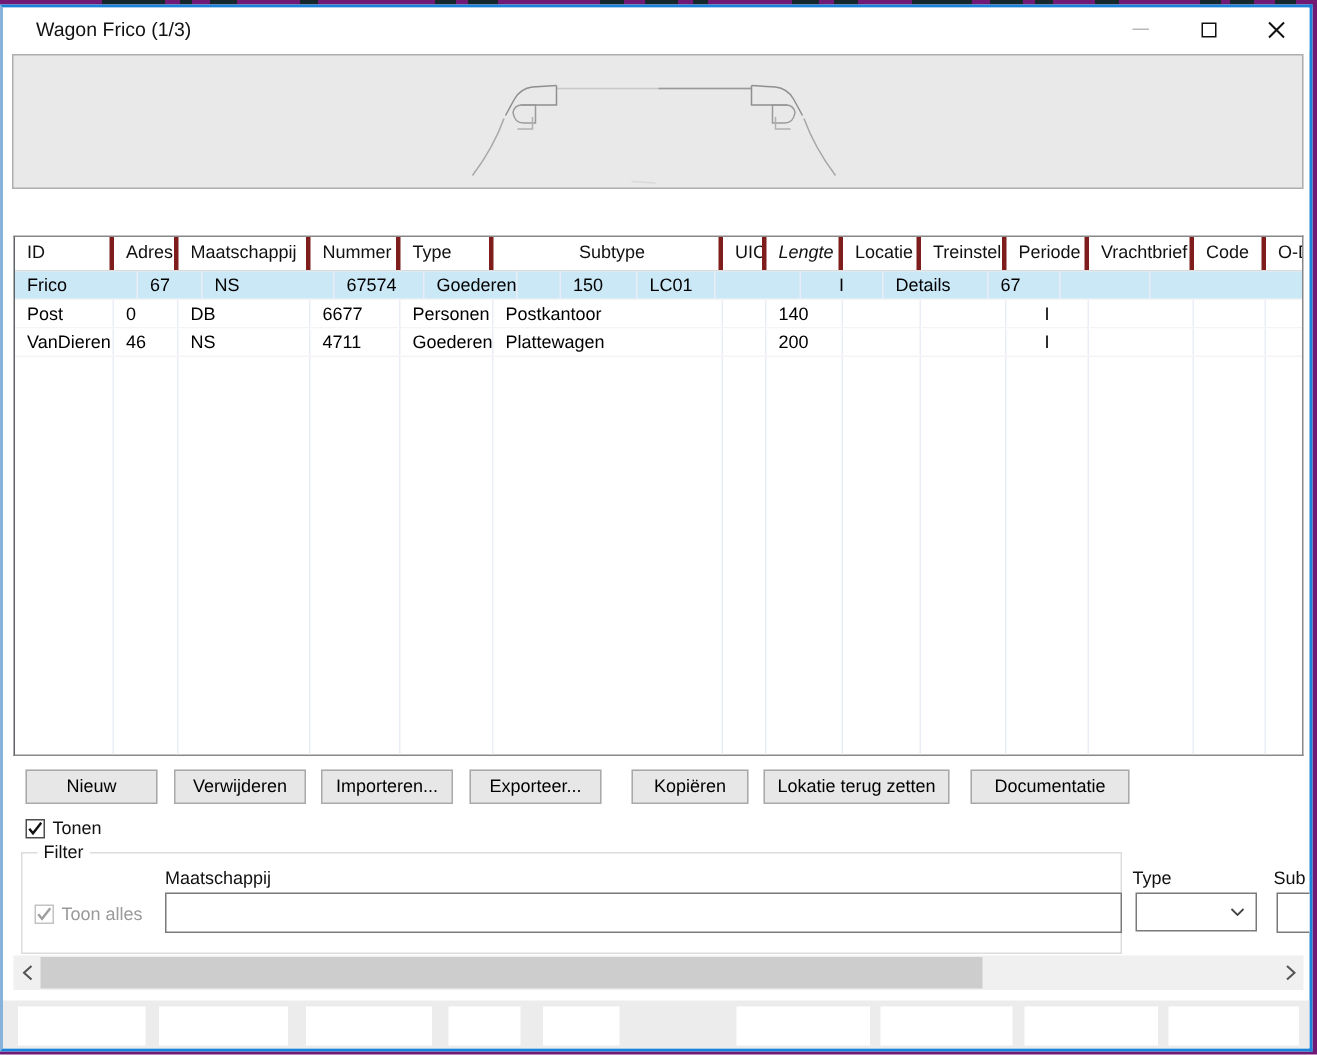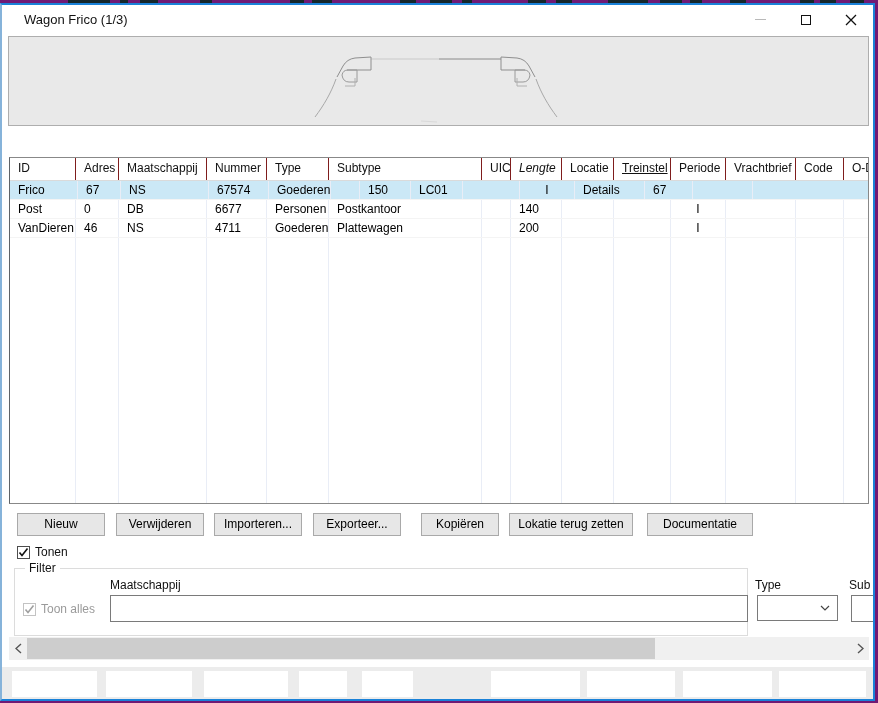--- a/index.html
+++ b/index.html
@@ -23,21 +23,21 @@
   .max-icon{display:block;width:10px;height:10px;border:1.4px solid #111;box-sizing:border-box;background:transparent;}
   
   .preview-panel{position:absolute;left:6px;top:31px;width:861px;height:90px;background:#e9e9e9;border:1px solid #aeaeae;box-sizing:border-box;}
   
   .tabs{position:absolute;left:6px;top:129px;height:24px;display:flex;align-items:flex-end;z-index:3;}
   .tab{height:21px;line-height:21px;padding:0 10px;font-size:12px;color:#111;background:#f0f0f0;border:1px solid #d9d9d9;border-bottom:none;margin-right:1px;box-sizing:border-box;white-space:nowrap;}
   .tab.active{height:24px;line-height:23px;background:#fff;position:relative;z-index:4;padding:0 12px;}
   
   .grid{position:absolute;left:7px;top:152px;width:860px;height:347px;box-sizing:border-box;background:#fff;border:1px solid #888;border-left-color:#5f6367;display:flex;flex-direction:column;overflow:hidden;z-index:2;}
   .grid-header{display:flex;height:22px;flex:0 0 22px;border-bottom:1px solid #dadada;background:#fff;}
-  .h-cell{box-sizing:border-box;border-right:1px solid #7f1d1d;padding-left:8px;font-size:12px;line-height:21px;color:#111;white-space:nowrap;overflow:hidden;flex:0 0 auto;}
+  .h-cell{box-sizing:border-box;border-right:3px solid #7f1d1d;padding-left:8px;font-size:12px;line-height:21px;color:#111;white-space:nowrap;overflow:hidden;flex:0 0 auto;}
   .grid-row{display:flex;height:19px;flex:0 0 19px;box-sizing:border-box;border-bottom:1px solid #f4f4f4;background:#fff;}
   .grid-row.sel{background:var(--sel,#cbe8f6);}
   .cell{box-sizing:border-box;border-right:1px solid #e9edf6;padding-left:8px;font-size:12px;line-height:18px;color:#000;white-space:nowrap;overflow:hidden;flex:0 0 auto;}
   .cell.center{text-align:center;padding-left:0;}
   .grid-filler{flex:1;display:flex;}
   .f-cell{box-sizing:border-box;border-right:1px solid #e9edf6;flex:0 0 auto;height:100%;}
   
   .push-btn{position:absolute;top:508px;height:23px;box-sizing:border-box;background:#e7e7e7;border:1px solid #a9a9a9;font-size:12px;color:#000;text-align:center;line-height:21px;white-space:nowrap;overflow:hidden;font-family:"Liberation Sans",sans-serif;padding:0;}
   
   .chk-row{position:absolute;left:15px;top:540px;display:flex;align-items:flex-end;height:14px;}
@@ -129,33 +129,33 @@
     </div>
 
 
     <div class="grid">
       <div class="grid-header" id="grid-header">
           <div class="h-cell" style="width: 66px;">ID</div>
           <div class="h-cell" style="width: 43px;">Adres</div>
           <div class="h-cell" style="width: 88px;">Maatschappij</div>
           <div class="h-cell" style="width: 60px;">Nummer</div>
           <div class="h-cell" style="width: 62px;">Type</div>
-          <div class="h-cell" style="width: 153px;">Subtype</div>
+          <div class="h-cell" style="width: 153px; text-align: center;">Subtype</div>
           <div class="h-cell" style="width: 29px;">UIC</div>
           <div class="h-cell" style="width: 51px; font-style: italic;">Lengte</div>
           <div class="h-cell" style="width: 52px;">Locatie</div>
-          <div class="h-cell" style="width: 57px; text-decoration: underline;">Treinstel</div>
+          <div class="h-cell" style="width: 57px;">Treinstel</div>
           <div class="h-cell" style="width: 55px;">Periode</div>
           <div class="h-cell" style="width: 70px;">Vrachtbrief</div>
           <div class="h-cell" style="width: 48px;">Code</div>
           <div class="h-cell" style="width: 60px;">O-D</div>
         </div>
       <div id="grid-body">
           <div class="grid-row sel">
-            <div class="cell" style="width: 68px;">Frico</div>
+            <div class="cell" style="width: 82px;">Frico</div>
             <div class="cell" style="width: 43px;">67</div>
             <div class="cell" style="width: 88px;">NS</div>
             <div class="cell" style="width: 60px;">67574</div>
             <div class="cell" style="width: 62px;">Goederen</div>
             <div class="cell" style="width: 29px;"></div>
             <div class="cell" style="width: 51px;">150</div>
             <div class="cell" style="width: 52px;">LC01</div>
             <div class="cell" style="width: 57px;"></div>
             <div class="cell center" style="width: 55px;">I</div>
             <div class="cell" style="width: 70px;">Details</div>

